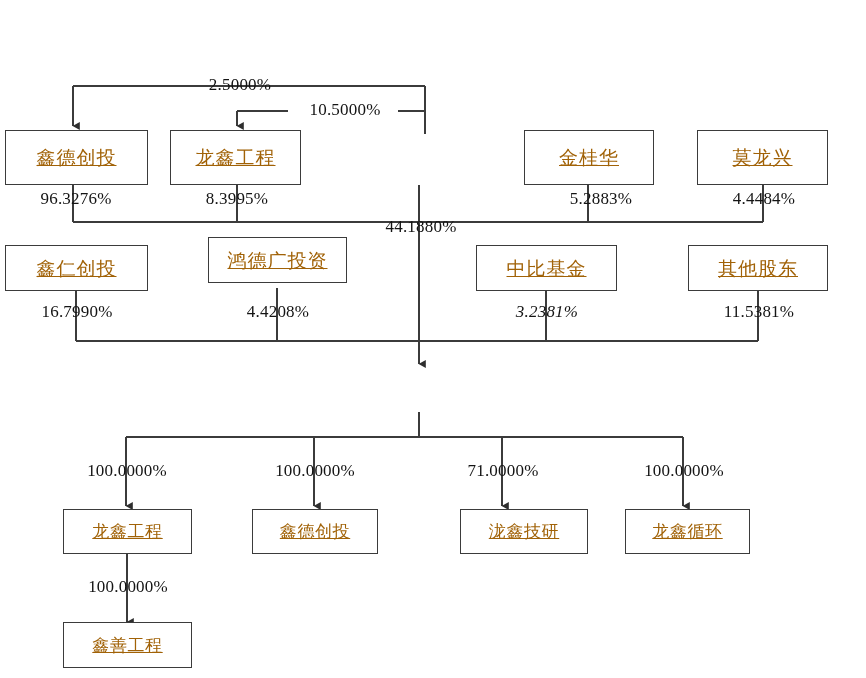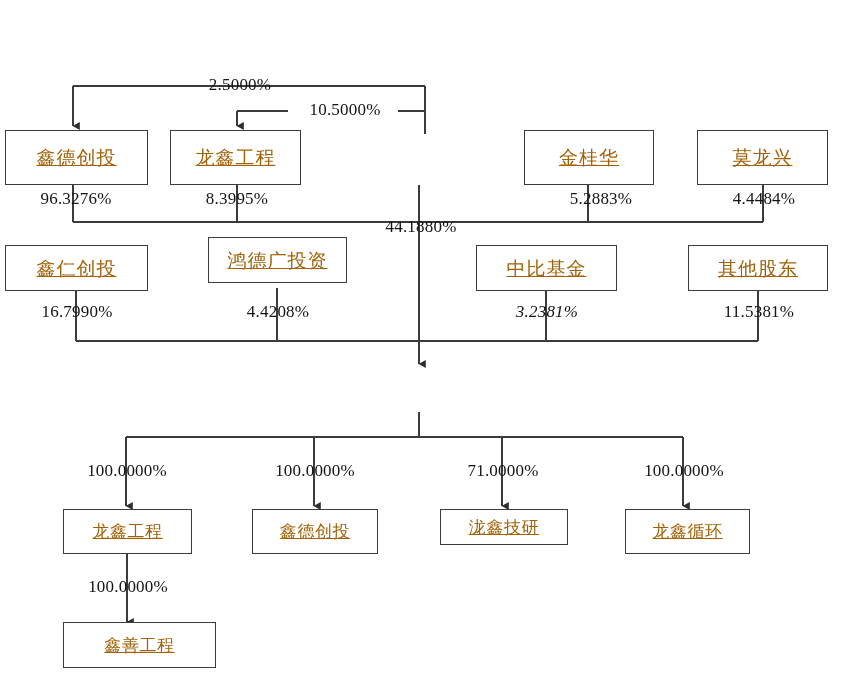--- a/index.html
+++ b/index.html
@@ -143,19 +143,19 @@
   <div class="pct" style="left:698px; top:303px; width:122px;">11.5381%</div>
 
 
   <div class="pct" style="left:68px; top:462px; width:118px;">100.0000%</div>
   <div class="pct" style="left:256px; top:462px; width:118px;">100.0000%</div>
   <div class="pct" style="left:447px; top:462px; width:112px;">71.0000%</div>
   <div class="pct" style="left:625px; top:462px; width:118px;">100.0000%</div>
 
   <div class="node sub" style="left:63px; top:509px; width:129px; height:45px;">龙鑫工程</div>
   <div class="node sub" style="left:252px; top:509px; width:126px; height:45px;">鑫德创投</div>
-  <div class="node sub" style="left:440px; top:509px; width:128px; height:36px;">泷鑫技研</div>
+  <div class="node sub" style="left:460px; top:509px; width:128px; height:45px;">泷鑫技研</div>
   <div class="node sub" style="left:625px; top:509px; width:125px; height:45px;">龙鑫循环</div>
 
   <div class="pct" style="left:69px; top:578px; width:118px;">100.0000%</div>
-  <div class="node sub" style="left:63px; top:622px; width:153px; height:46px;">鑫善工程</div>
+  <div class="node sub" style="left:63px; top:622px; width:129px; height:46px;">鑫善工程</div>
 
 </div>
 
 </body></html>

